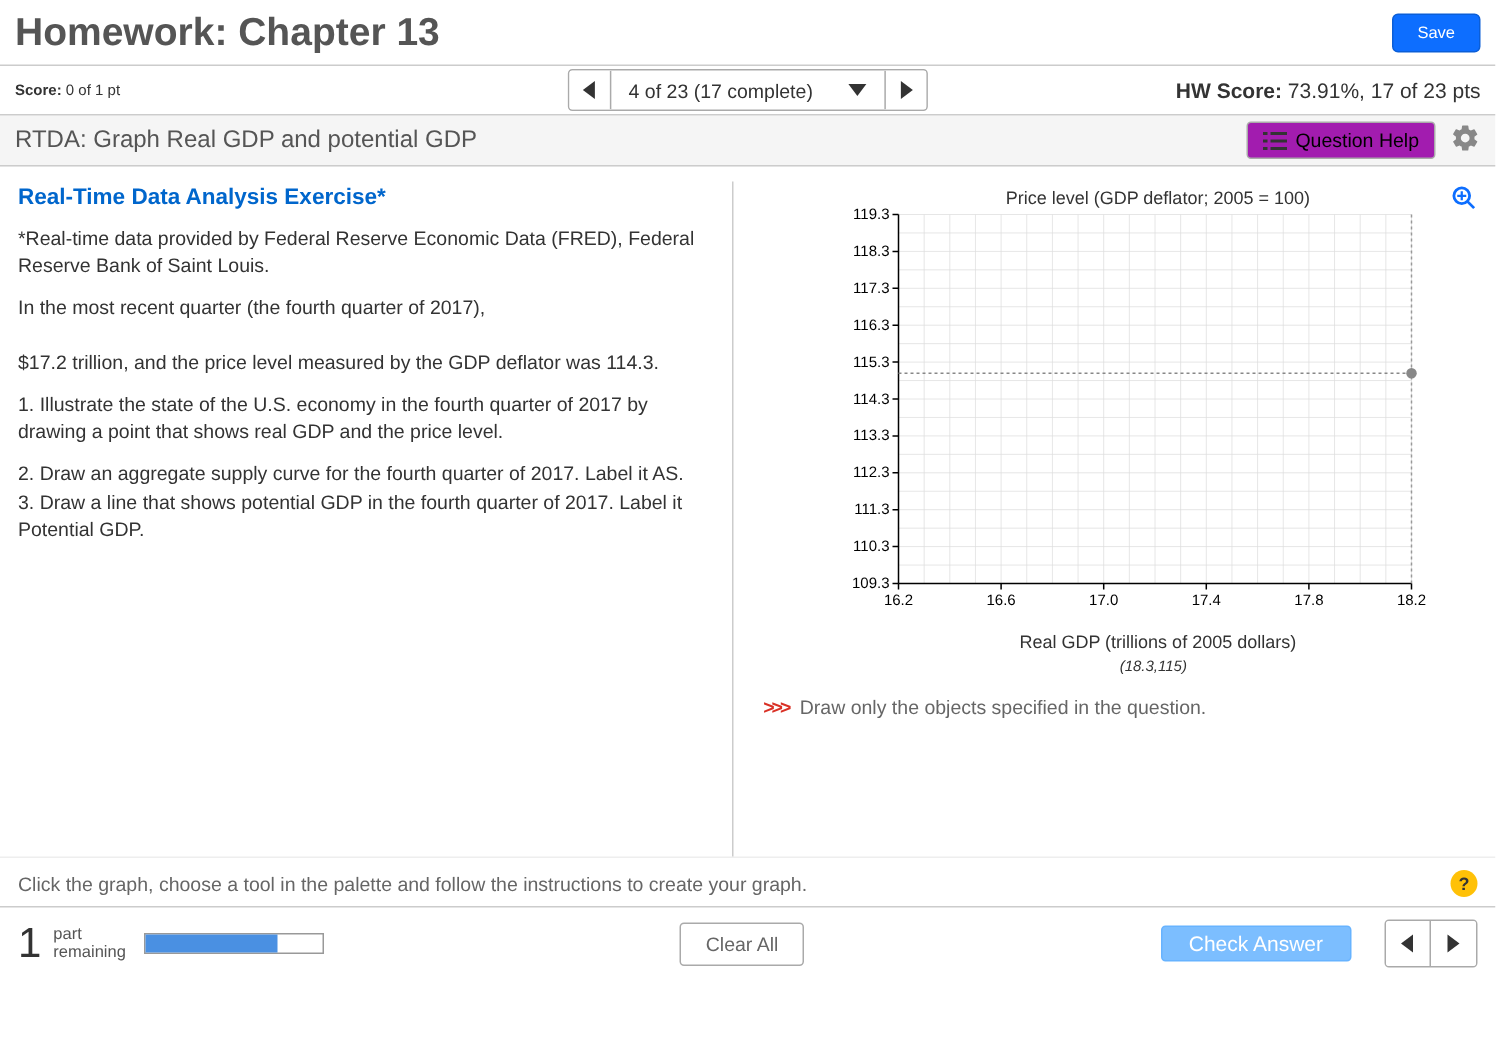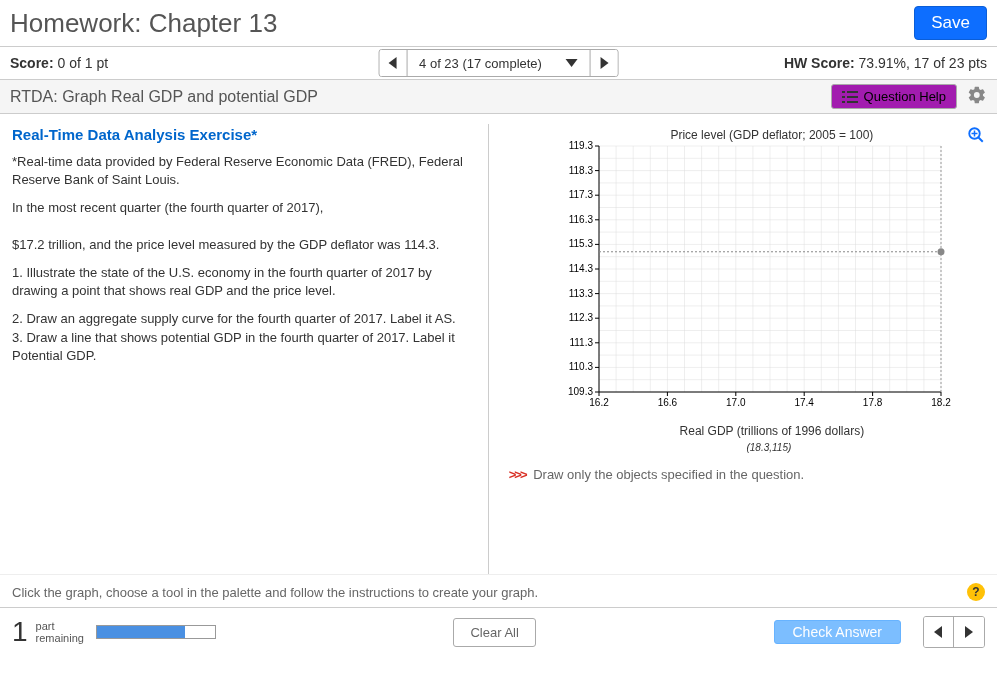--- a/index.html
+++ b/index.html
@@ -1,21 +1,21 @@
 <!DOCTYPE html>
 <html><head>
 <meta charset="utf-8">
 <style>
 * { box-sizing: border-box; margin: 0; padding: 0; }
 body { font-family: Arial, Helvetica, sans-serif; font-size: 13px; color: #333; background: #fff; width: 997px; }
 .header-row { display: flex; justify-content: space-between; align-items: center; padding: 6px 10px 6px 10px; border-bottom: 1px solid #ccc; }
-.homework-title { font-size: 26px; font-weight: 400; color: #555; }
-.save-btn { background: #0d6eff; color: #fff; border: 1px solid #0b5ed7; border-radius: 4px; padding: 6px 16px; font-size: 17px; cursor: pointer; }
+.homework-title { font-size: 26px; font-weight: 700; color: #555; }
+.save-btn { background: #0d6eff; color: #fff; border: 1px solid #0b5ed7; border-radius: 4px; padding: 6px 16px; font-size: 11px; cursor: pointer; }
 .score-row { display: flex; align-items: center; padding: 8px 10px; border-bottom: 1px solid #ccc; position: relative; }
-.score-left { font-size: 14px; }
+.score-left { font-size: 10px; }
 .score-left b { font-weight: 700; }
 .nav-center { position: absolute; left: 50%; transform: translateX(-50%); display: flex; align-items: center; border: 1px solid #aaa; border-radius: 3px; overflow: hidden; }
 .nav-btn { width: 28px; height: 26px; display: flex; align-items: center; justify-content: center; background: #fff; cursor: pointer; border: none; }
 .nav-btn.left { border-right: 1px solid #aaa; }
 .nav-btn.right { border-left: 1px solid #aaa; }
 .nav-label { padding: 0 12px; font-size: 13px; display: flex; align-items: center; gap: 24px; cursor: pointer; height: 26px; }
 .hw-score { margin-left: auto; font-size: 14px; }
 .question-bar { display: flex; align-items: center; padding: 4px 10px; border-bottom: 1px solid #ccc; background: #f5f5f5; }
 .question-title { font-size: 16px; color: #555; font-weight: 400; }
 .q-help-btn { margin-left: auto; border: 1px solid #aaa; border-radius: 3px; background: #a21caf; padding: 4px 10px; font-size: 13px; cursor: pointer; display: flex; align-items: center; gap: 6px; }
@@ -202,21 +202,21 @@
           <text x="176.80000000000013" y="274" font-size="10" text-anchor="middle">17.0</text>
           <line x1="245.19999999999987" y1="260" x2="245.19999999999987" y2="264" stroke="#000"></line>
           <text x="245.19999999999987" y="274" font-size="10" text-anchor="middle">17.4</text>
           <line x1="313.60000000000025" y1="260" x2="313.60000000000025" y2="264" stroke="#000"></line>
           <text x="313.60000000000025" y="274" font-size="10" text-anchor="middle">17.8</text>
           <line x1="382" y1="260" x2="382" y2="264" stroke="#000"></line>
           <text x="382" y="274" font-size="10" text-anchor="middle">18.2</text>
           <line x1="40" y1="119.77999999999992" x2="382" y2="119.77999999999992" stroke="#888" stroke-dasharray="2,2"></line>
           <circle cx="382" cy="119.77999999999992" r="3.5" fill="#888"></circle>
         </svg>
-      <div class="xaxis-label">Real GDP (trillions of 1996 dollars)</div>
+      <div class="xaxis-label">Real GDP (trillions of 2005 dollars)</div>
       <div class="cursor-coord">(18.3,115)</div>
     </div>
     <div class="instruction-line">
       <span class="arrows">&gt;&gt;&gt;</span>
       <span>Draw only the objects specified in the question.</span>
     </div>
   </div>
 </div>
 
 <div class="bottom-hint">

